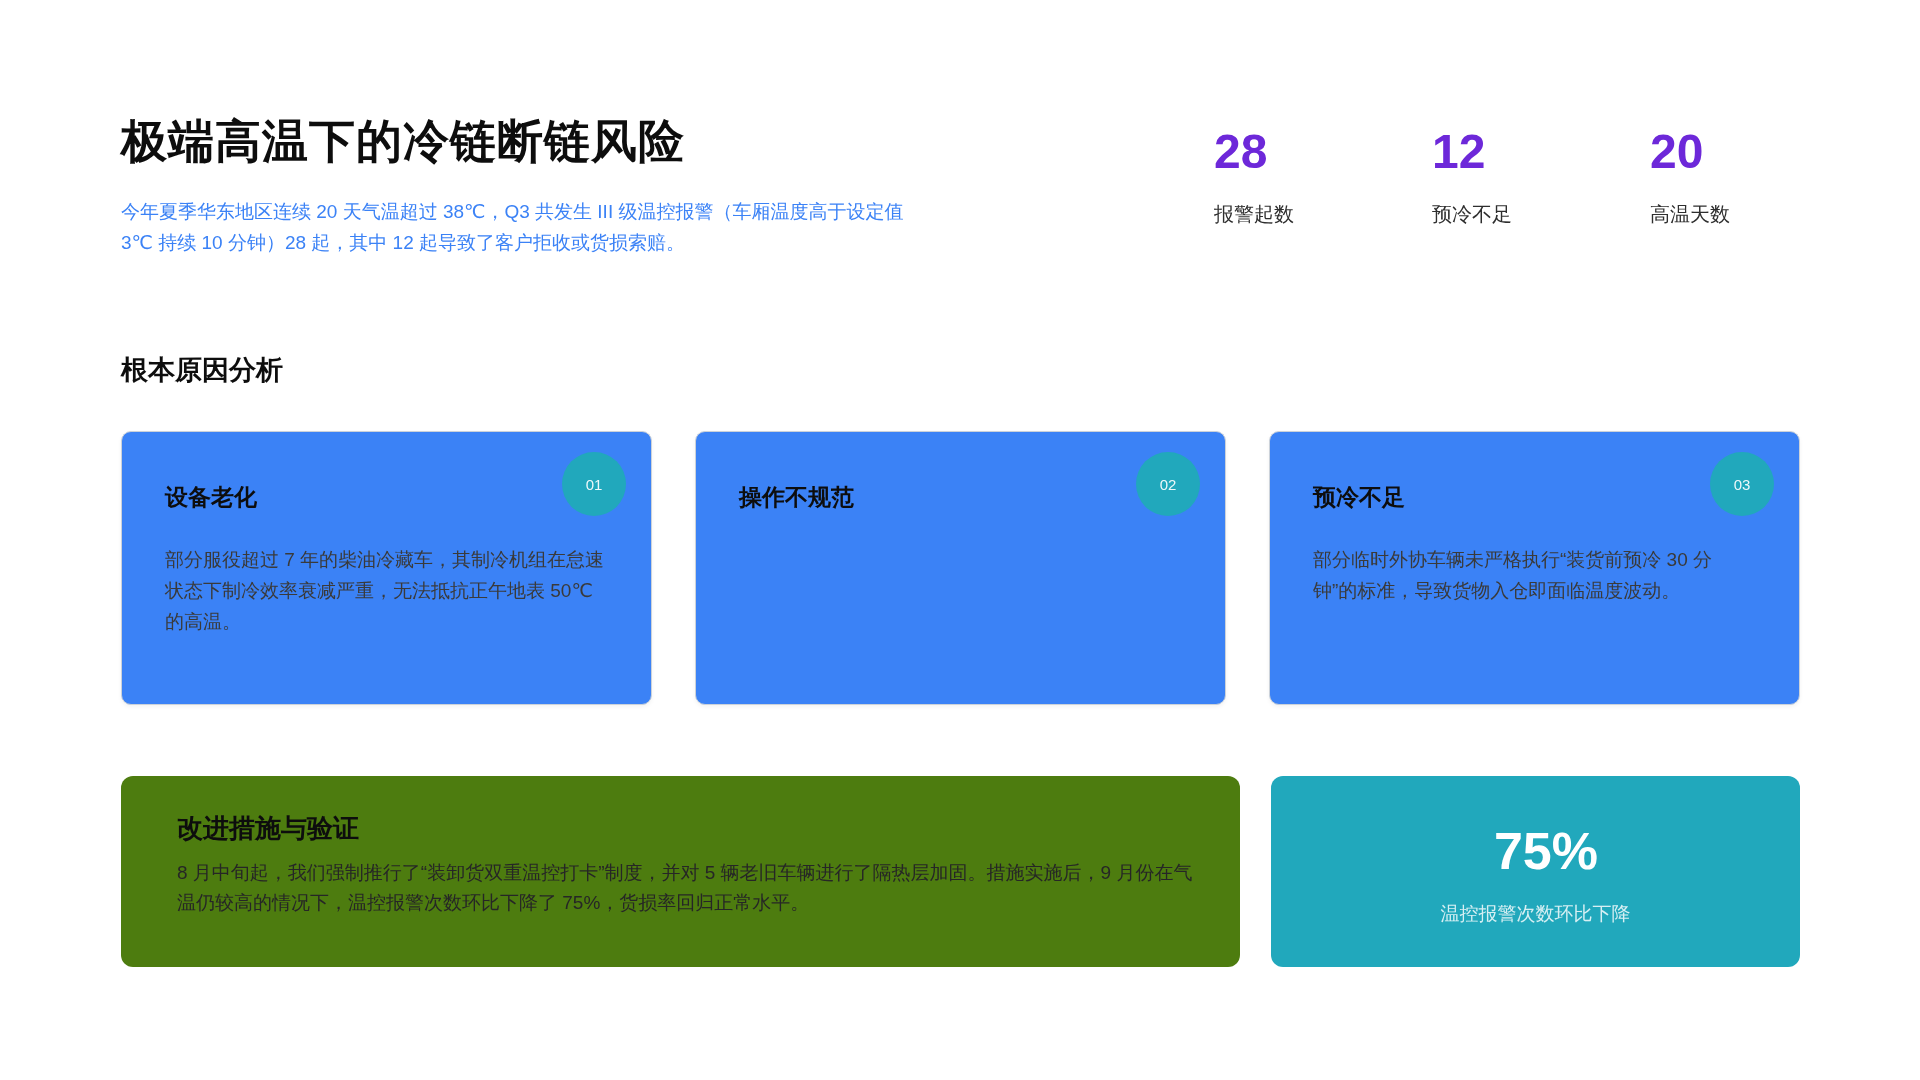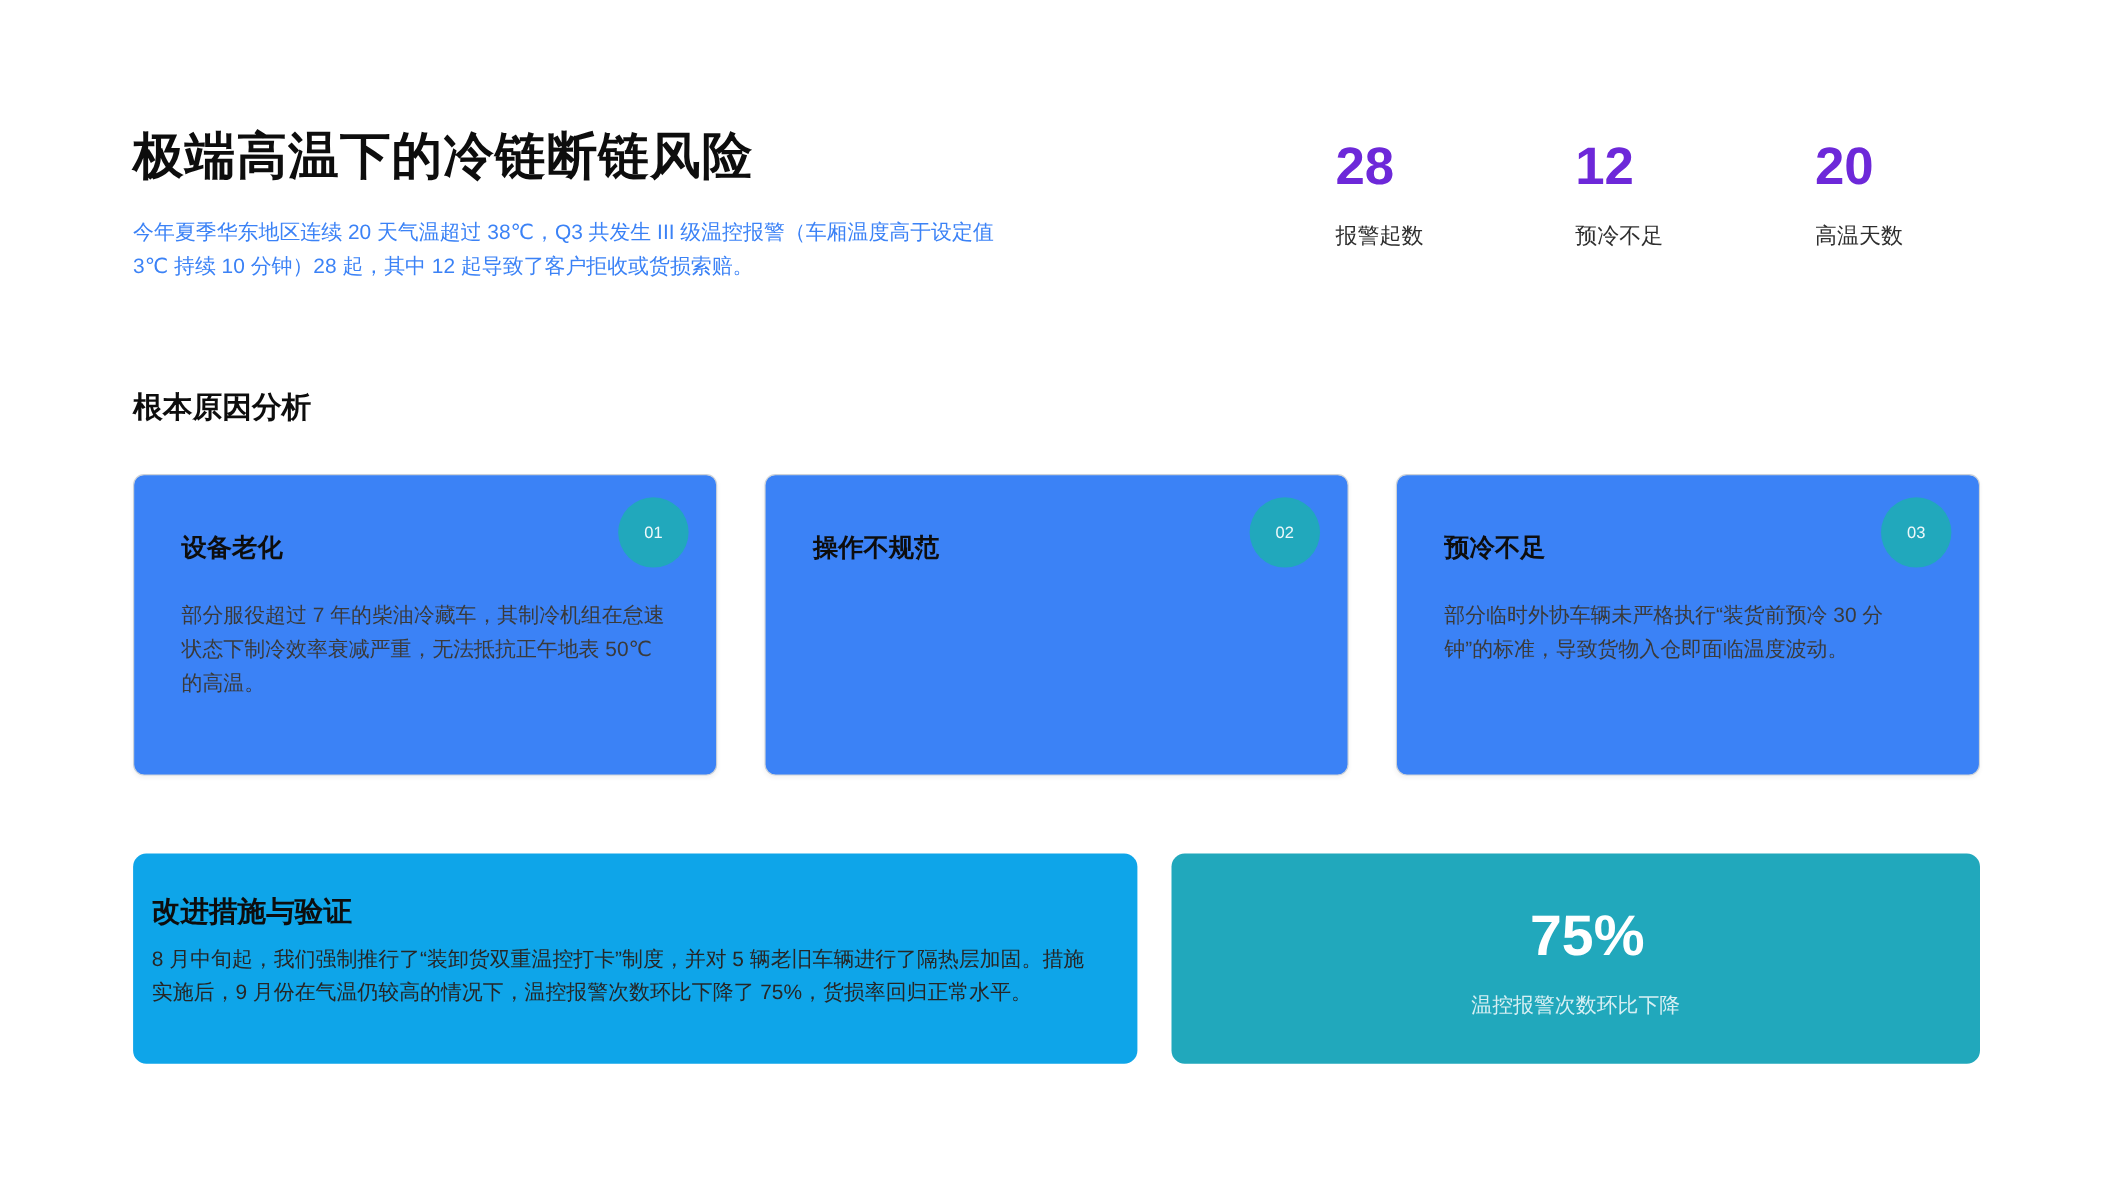--- a/index.html
+++ b/index.html
@@ -72,23 +72,23 @@
     margin-top: 32px;
     font-size: 19px; line-height: 31px; color: #3a3a3a;
   }
 
   
   .bottom {
     position: absolute; left: 121px; top: 776px; width: 1679px;
     display: flex; gap: 31px;
   }
   .improve {
-    width: 913px; height: 191px;
-    background: #0ea5e9; border-radius: 12px;
-    padding: 38px 44px 0 17px;
+    width: 1119px; height: 191px;
+    background: #4d7c0f; border-radius: 12px;
+    padding: 38px 44px 0 56px;
   }
   .improve-title {
     font-size: 26px; font-weight: 800; color: #0d0d0d; line-height: 1.15;
   }
   .improve-body {
     margin-top: 14px;
     font-size: 19px; line-height: 30px; color: #262626;
   }
   .highlight {
     flex: 1; height: 191px;

